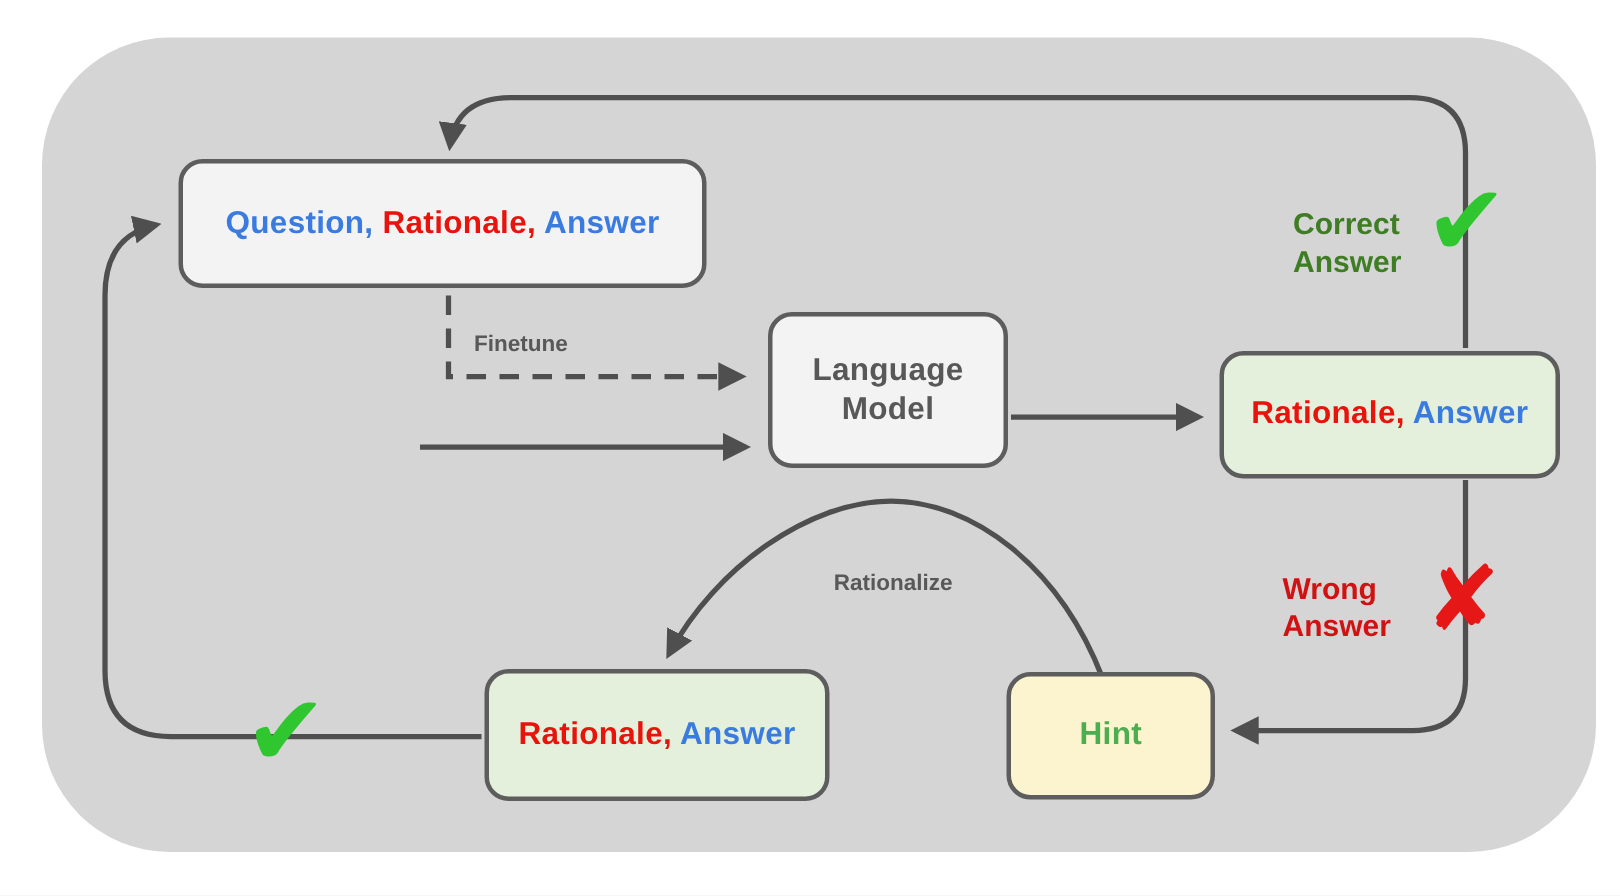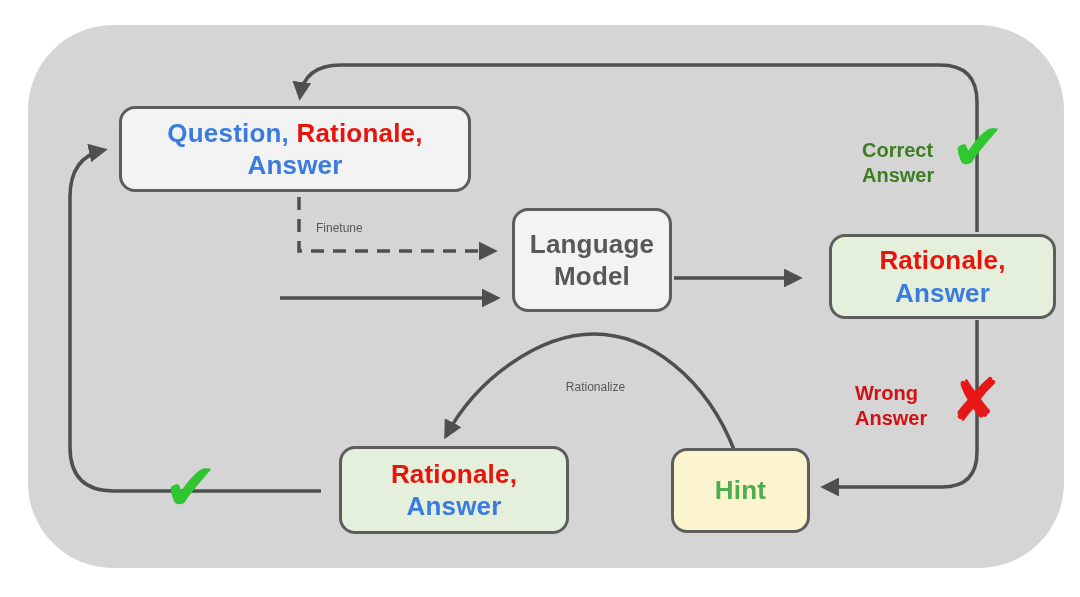--- a/index.html
+++ b/index.html
@@ -15,33 +15,33 @@
   svg.wires{position:absolute;left:0;top:0;width:1080px;height:597px;}
   .wire{fill:none;stroke:var(--line-gray);stroke-width:3.5;}
   .wire.dashed{stroke-dasharray:13 9;}
   .ah{fill:var(--line-gray);}
 
   .node{
     position:absolute;box-sizing:border-box;
     border:3px solid var(--node-border);border-radius:16px;
     display:flex;align-items:center;justify-content:center;
     background:var(--node-bg);
-    font-size:26px;font-weight:600;letter-spacing:.2px;
+    font-size:21px;font-weight:600;letter-spacing:.2px;
     text-align:center;line-height:1.25;
   }
-  .node.green{background:var(--node-green-bg);margin-left:16px;}
+  .node.green{background:var(--node-green-bg);}
   .node.yellow{background:var(--node-yellow-bg);}
   .blue{color:var(--blue);}
   .red{color:var(--red);}
   .graytext{color:var(--text-gray);}
   .hint-green{color:var(--hint-green);}
 
   .edge-label{
     position:absolute;color:var(--text-gray);
-    font-size:12px;font-weight:400;line-height:1.2;
+    font-size:15px;font-weight:700;line-height:1.2;
   }
   .edge-label.center{text-align:center;}
   .status-label{
     position:absolute;font-size:20px;font-weight:700;line-height:1.25;text-align:left;
   }
   .status-label.correct{color:var(--correct-green);}
   .status-label.wrong{color:var(--wrong-red);}
   .mark{
     position:absolute;font-family:"DejaVu Sans", sans-serif;
     font-weight:400;line-height:1;user-select:none;

